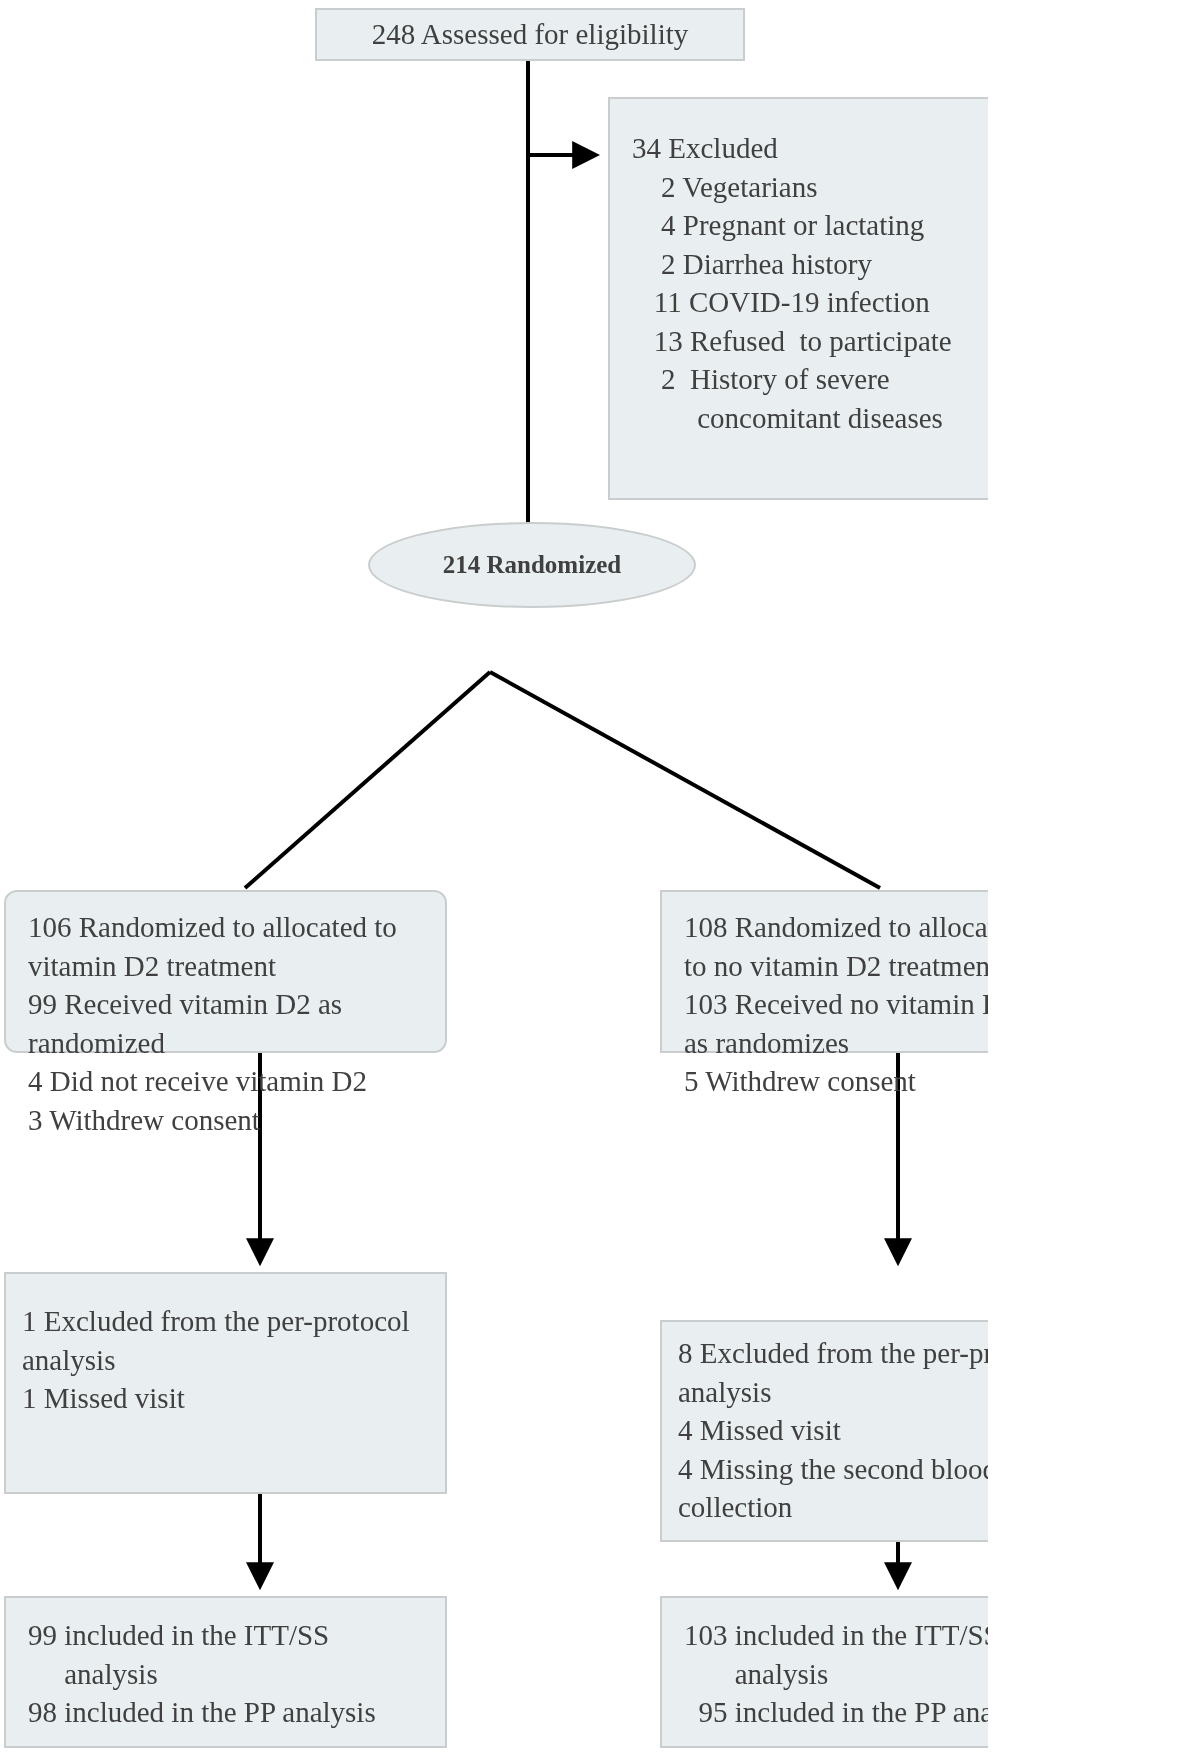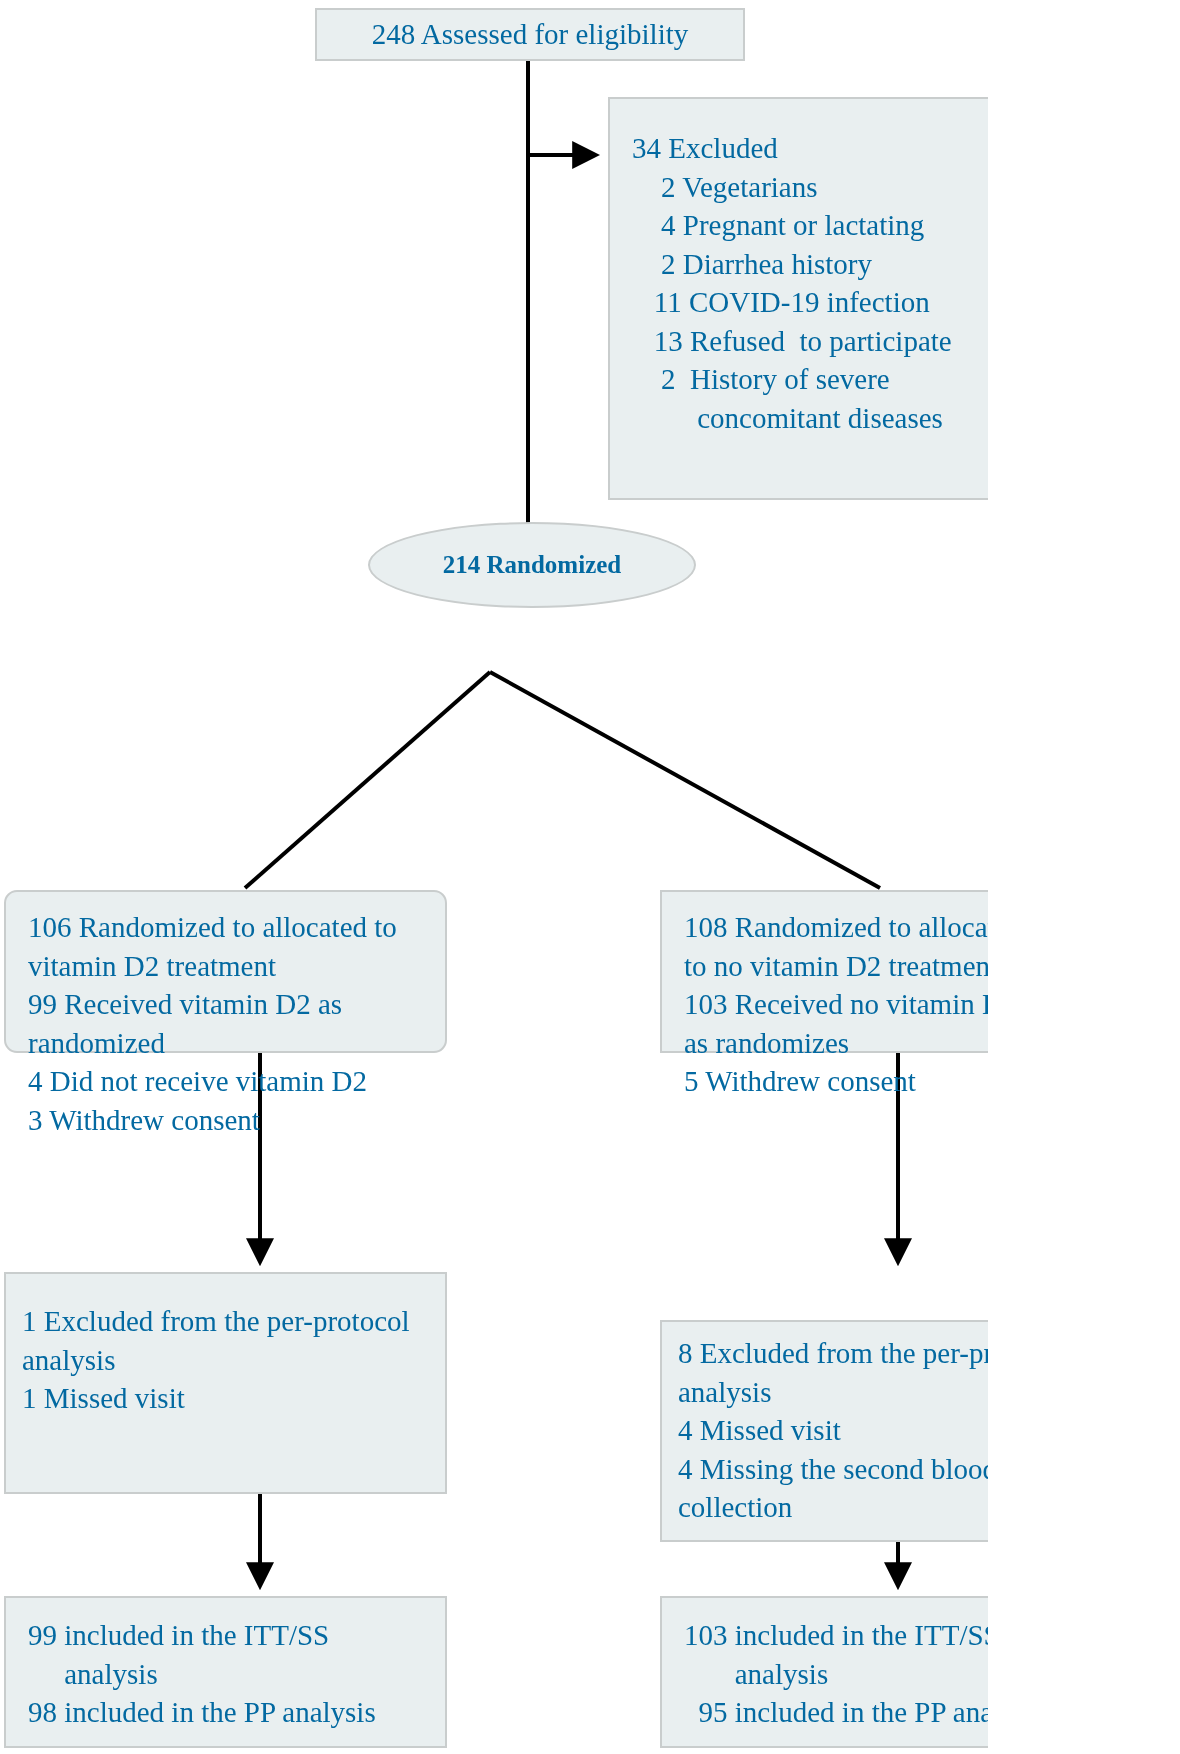--- a/index.html
+++ b/index.html
@@ -6,21 +6,21 @@
     margin: 0;
     padding: 0;
     background: #ffffff;
   }
   #canvas {
     position: relative;
     width: 988px;
     height: 1754px;
     background: #ffffff;
     font-family: "Liberation Serif", "DejaVu Serif", serif;
-    color: #0369a1;
+    color: #404040;
     overflow: hidden;
   }
   #edges {
     position: absolute;
     left: 0;
     top: 0;
     width: 1180px;
     height: 1754px;
     pointer-events: none;
   }

